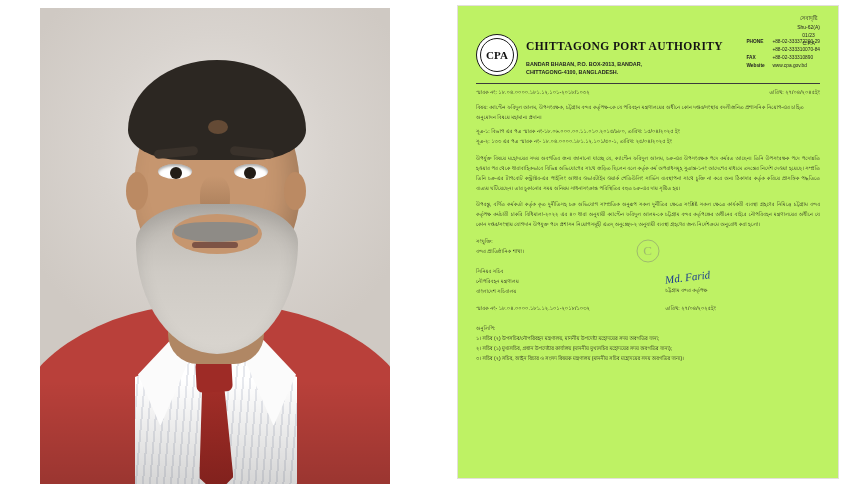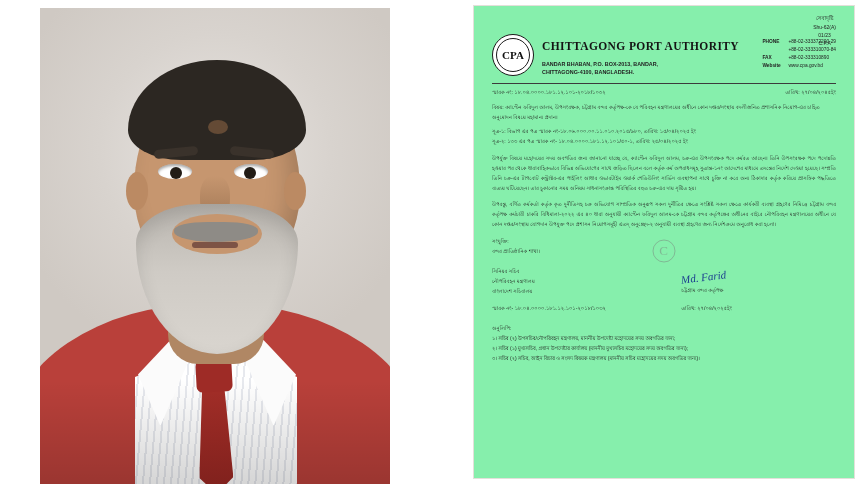--- a/index.html
+++ b/index.html
@@ -236,25 +236,25 @@
 
   
   .doc-pane {
     position: relative;
     width: 430px;
     height: 484px;
     background: #ffffff;
   }
   .doc {
     position: absolute;
-    left: 44px;
+    left: 28px;
     top: 6px;
     width: 380px;
     height: 472px;
-    background: #86efac;
+    background: #bef264;
     box-shadow: 0 0 0 1px #e3e0da;
     overflow: hidden;
     font-size: 5.2px;
     color: #1d1c1a;
     line-height: 1.9;
   }
   .doc-inner { padding: 10px 18px 8px 18px; position: relative; height: 100%; box-sizing: border-box; }
 
   .doc-topright {
     position: absolute;

